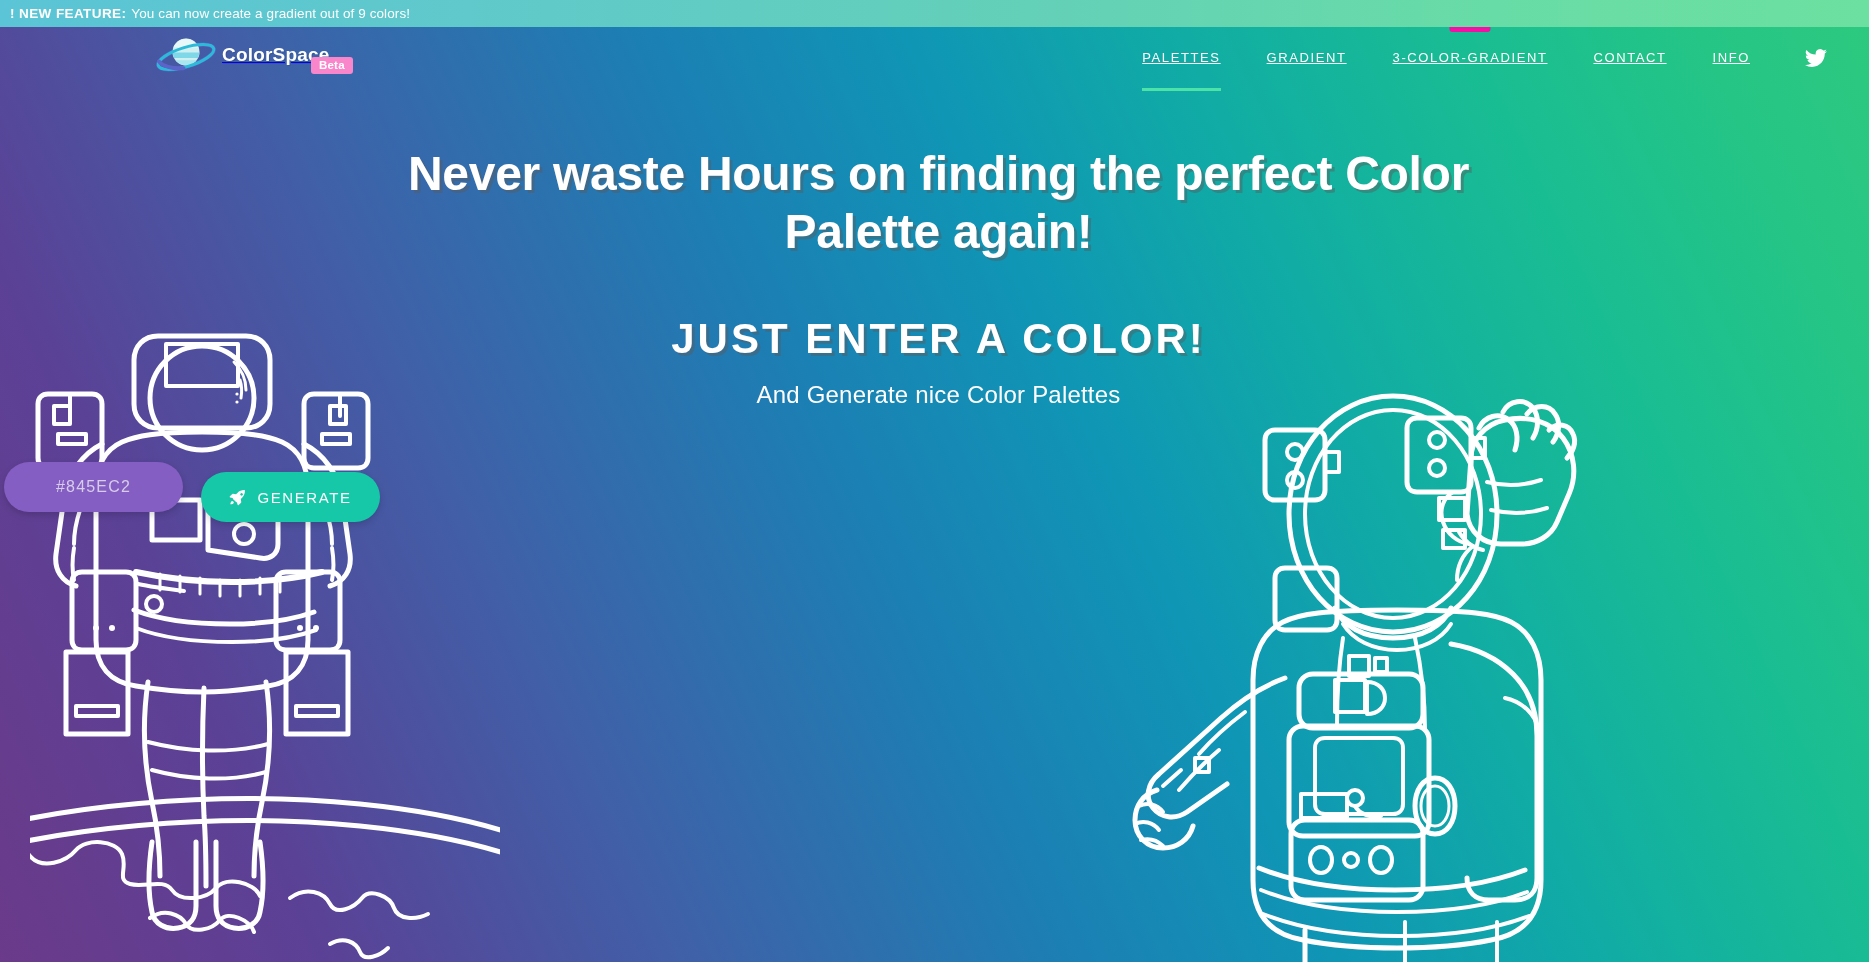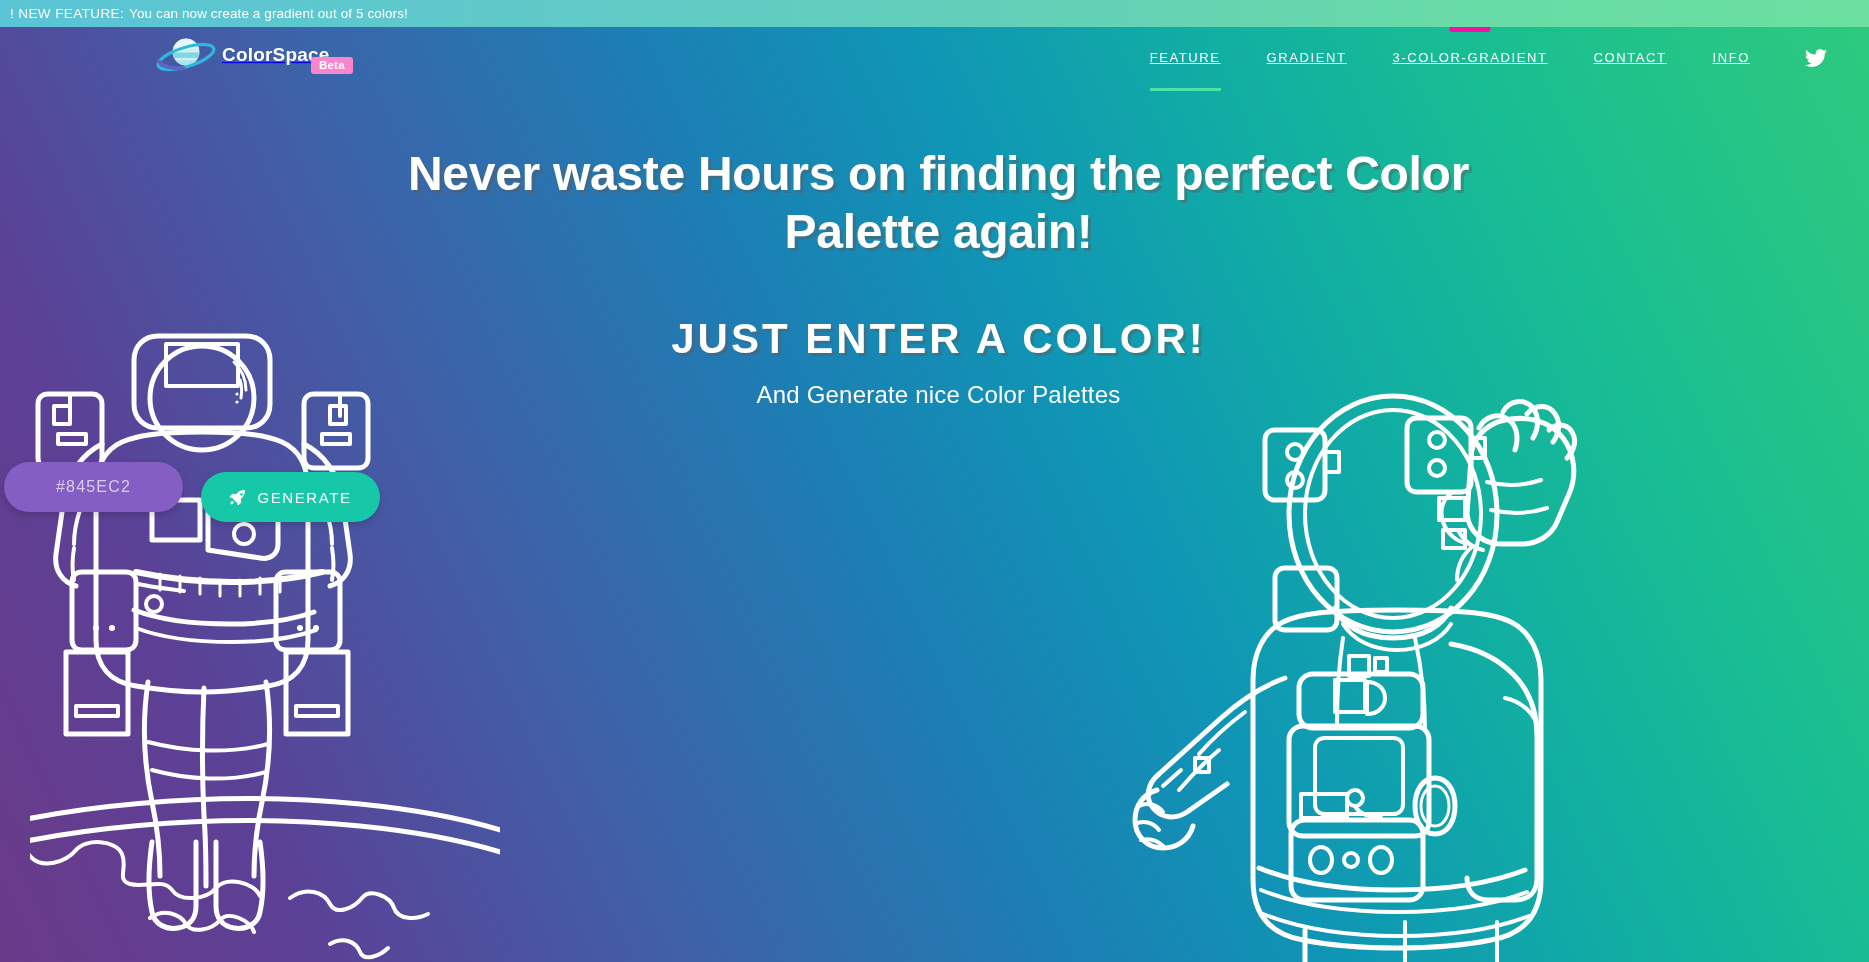--- a/index.html
+++ b/index.html
@@ -37,21 +37,21 @@
     display: flex;
     align-items: center;
     padding-left: 10px;
     background: linear-gradient(90deg, #5BC4D6 0%, #5FC9CB 25%, #63D0B8 55%, #68DCA6 80%, #6BE0A0 100%);
     color: #ffffff;
     font-size: 13.5px;
     letter-spacing: 0.1px;
     white-space: nowrap;
   }
   #announce .bold {
-    font-weight: 400;
+    font-weight: 700;
     letter-spacing: 0.4px;
     margin-right: 5px;
   }
 
   
   #header {
     position: absolute;
     top: 27px;
     left: 0;
     width: 100%;
@@ -234,21 +234,21 @@
   #astro-left { left: 30px; bottom: 0; width: 470px; height: 640px; }
   #astro-right { right: 210px; bottom: 0; width: 560px; height: 580px; }
 </style>
 </head>
 <body>
 
 <div id="page">
 
   <div id="announce">
     <span class="bold">! NEW FEATURE:</span>
-    <span>You can now create a gradient out of 5 colors!</span>
+    <span>You can now create a gradient out of 9 colors!</span>
   </div>
 
   <div id="header">
 
     <a id="brand" href="#">
       <span class="planet">
         <svg viewBox="0 0 62 44" width="62" height="44" xmlns="http://www.w3.org/2000/svg">
           <ellipse cx="31" cy="24" rx="29" ry="9.5" transform="rotate(-17 31 24)" fill="none" stroke="#5B64C9" stroke-width="4"></ellipse>
           <circle cx="31" cy="19" r="13.5" fill="#CFEFF0"></circle>
           <path d="M18.3 14.6a13.5 13.5 0 0 1 25.4 0z" fill="#E8F8F8"></path>
@@ -259,21 +259,21 @@
         </svg>
       </span>
       <span class="wordmark">ColorSpace</span>
     </a>
 
     <span id="beta-badge">Beta</span>
 
     <nav id="nav">
 
       <a class="nav-item active" href="#">
-        <span>FEATURE</span>
+        <span>PALETTES</span>
       </a>
 
       <a class="nav-item" href="#">
         <span>GRADIENT</span>
       </a>
 
       <a class="nav-item" href="#">
         <span class="nav-badge">NEW</span>
         <span>3-COLOR-GRADIENT</span>
       </a>

